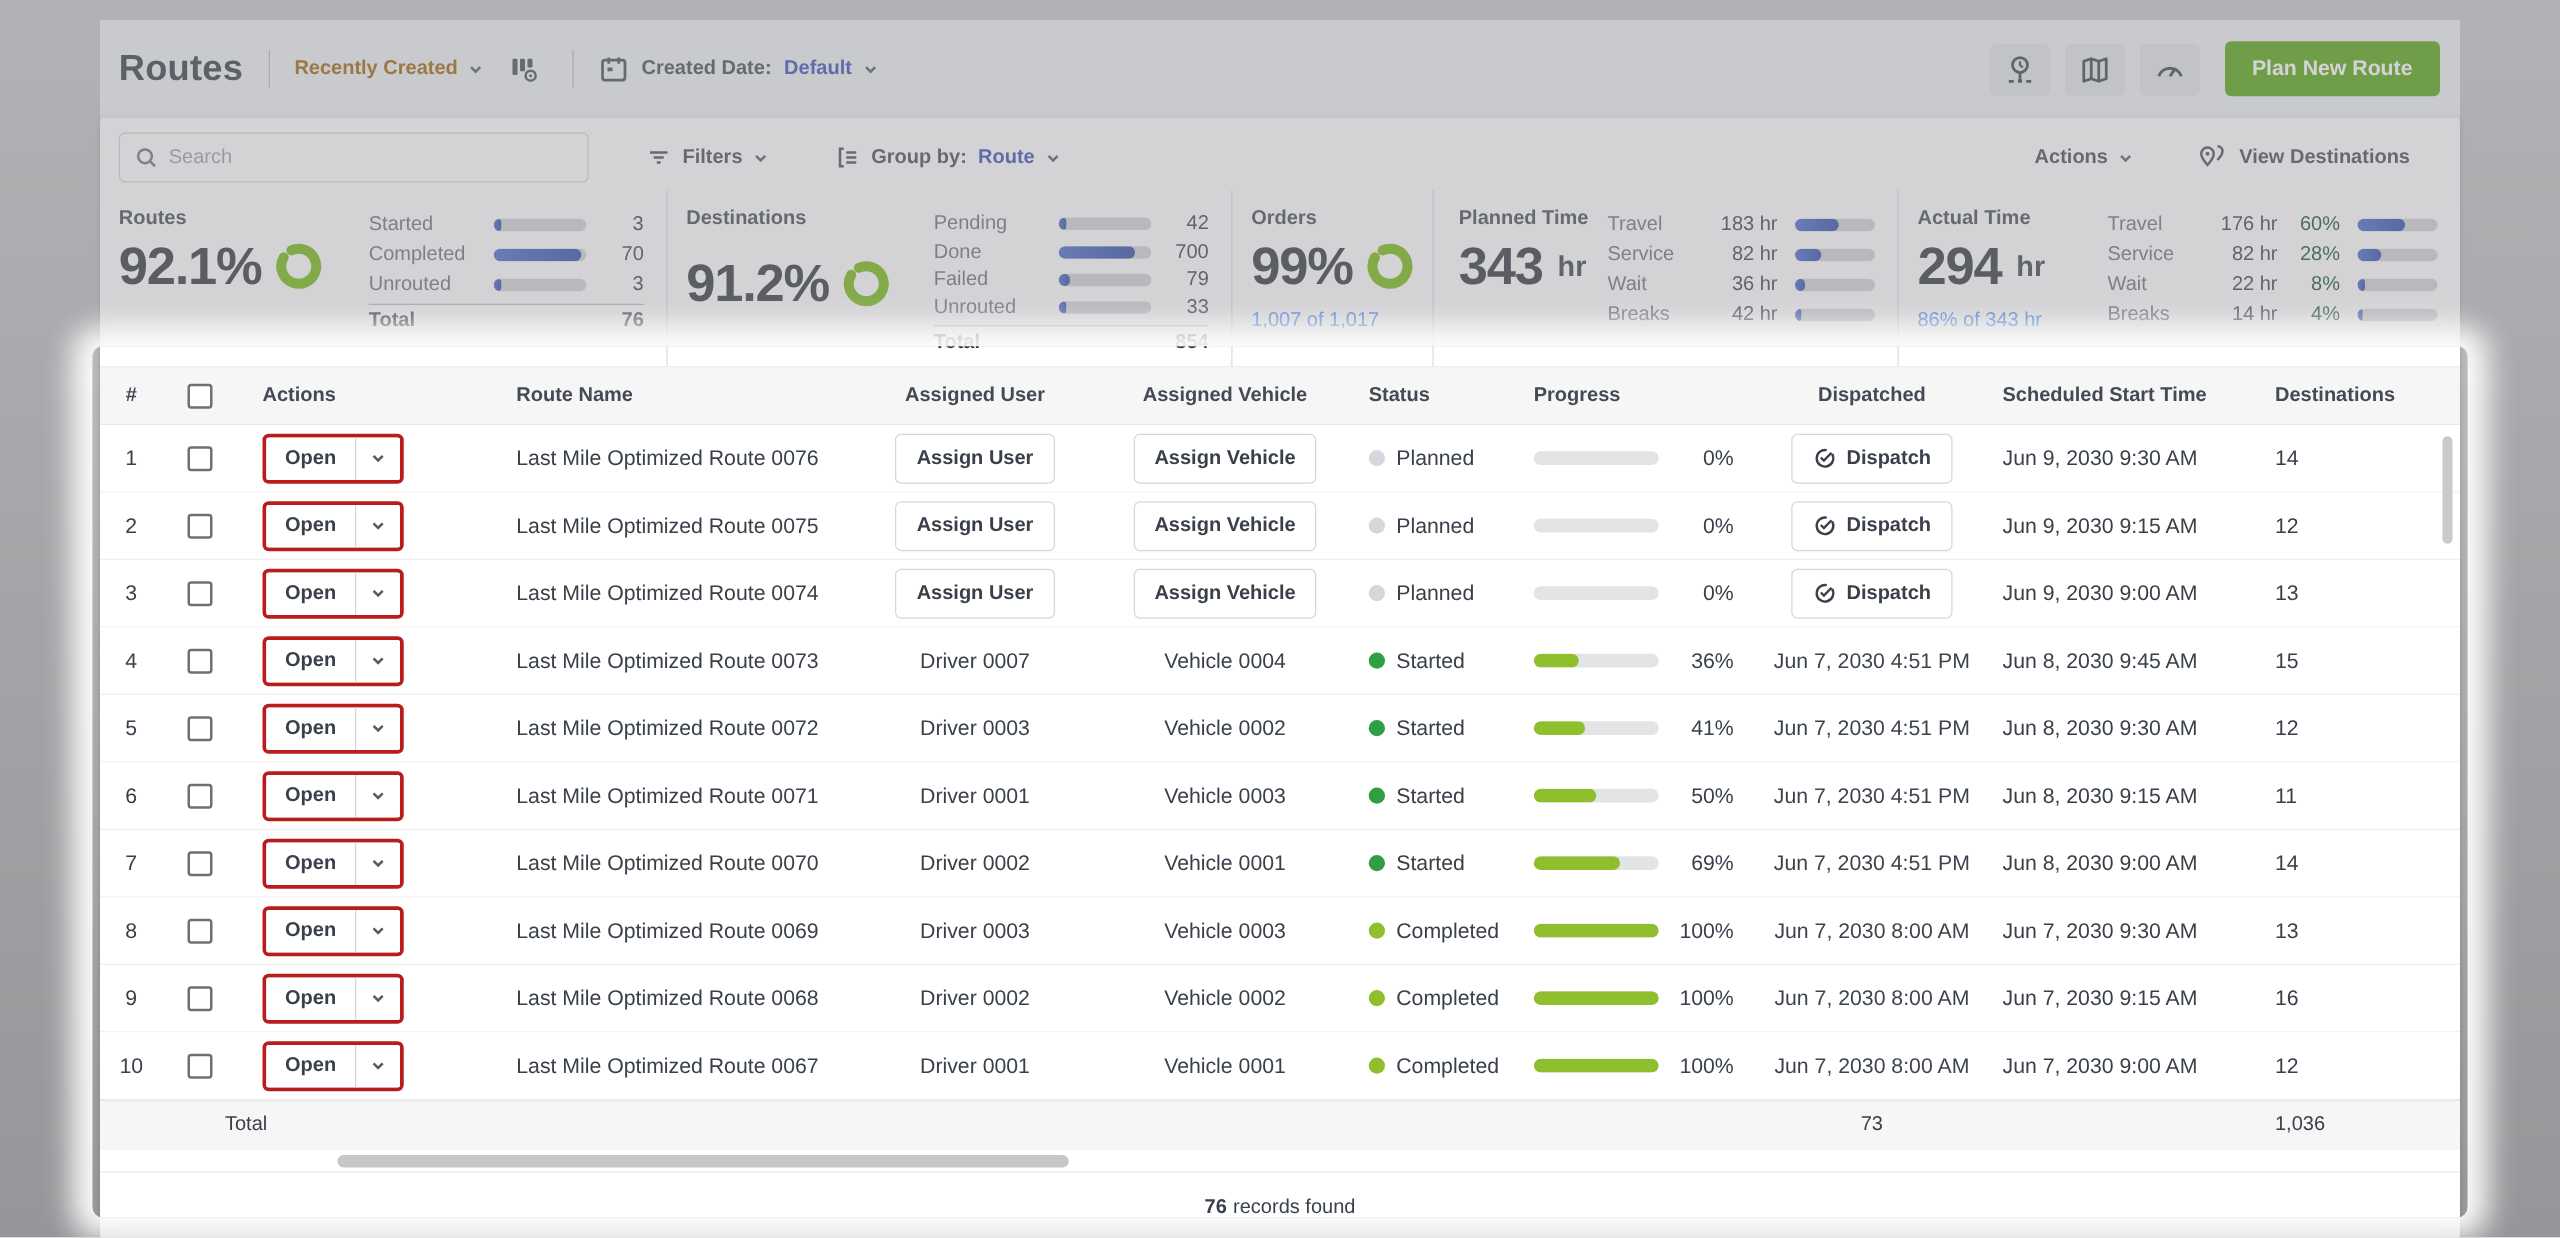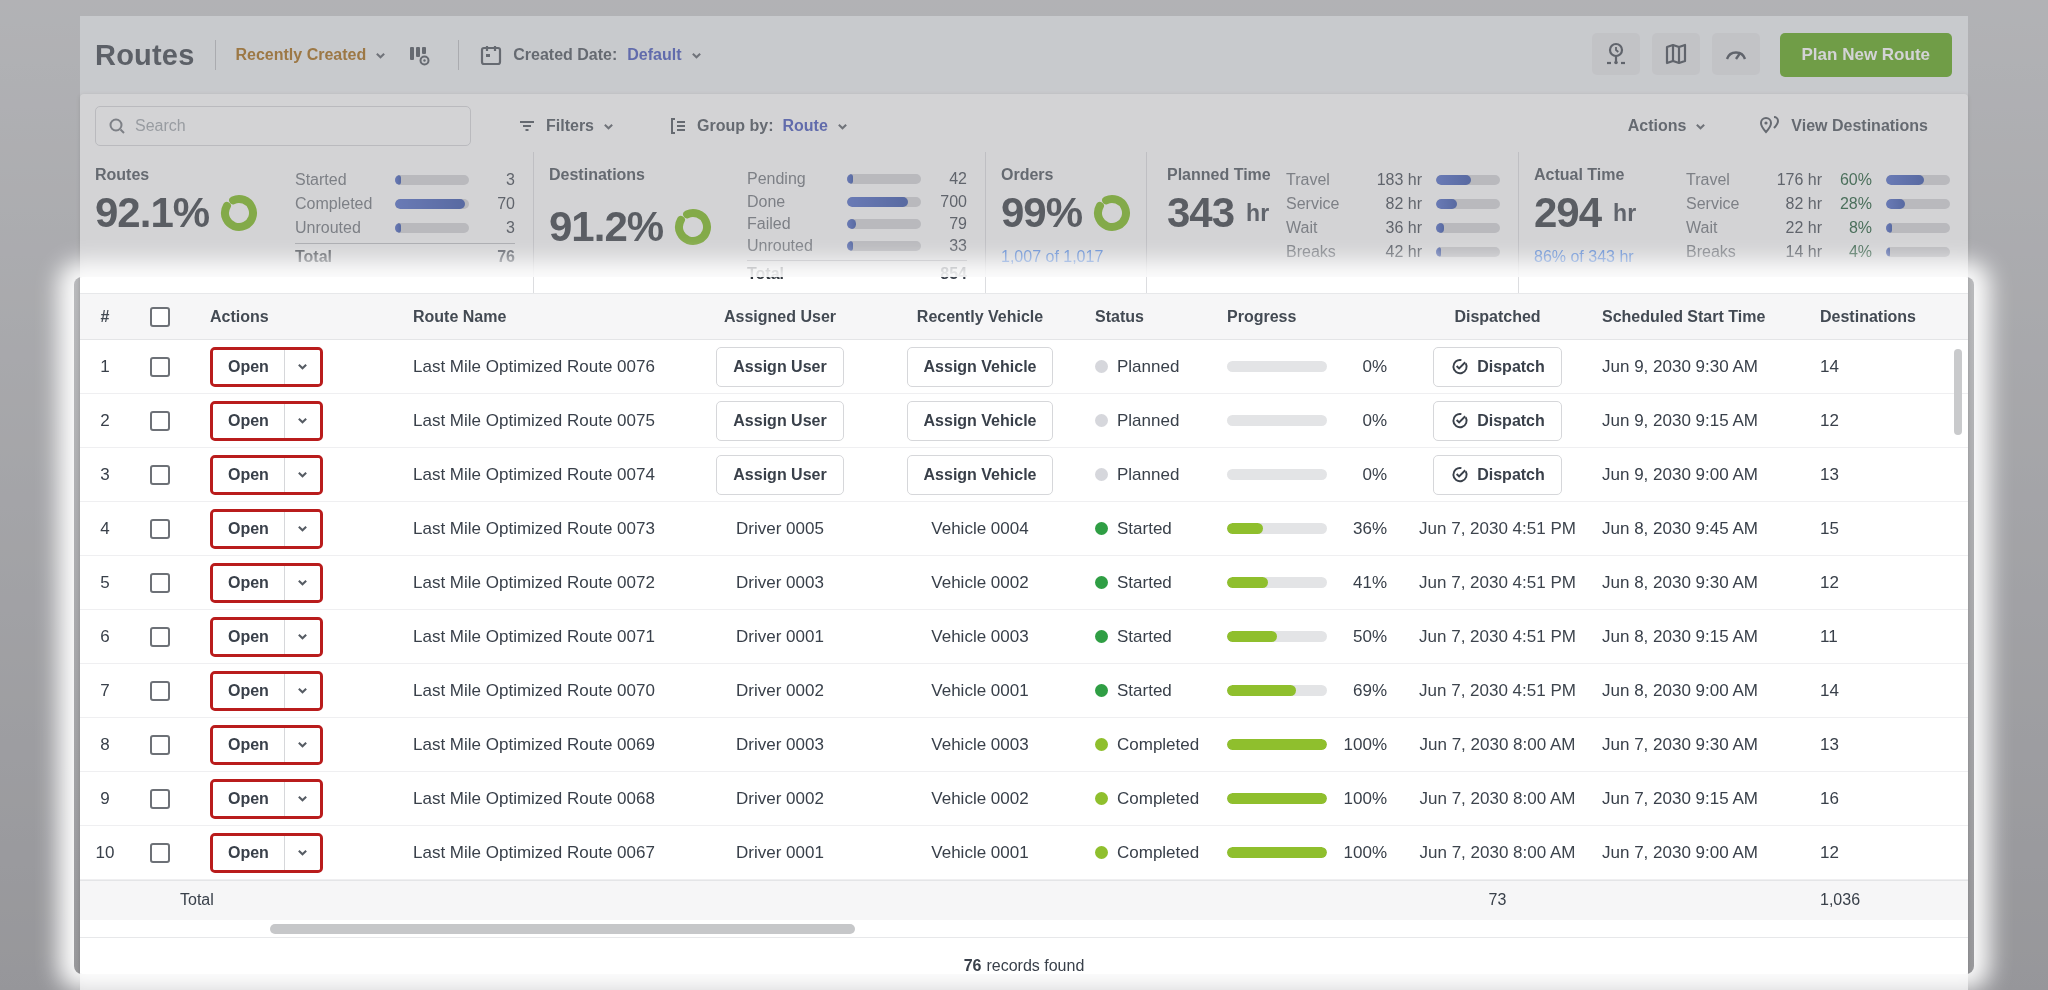--- a/index.html
+++ b/index.html
@@ -15,21 +15,21 @@
   .title { font-size:29px; font-weight:700; color:#333a42; letter-spacing:.2px; }
   .vsep { width:1px; height:30px; background:#b9babd; margin:0 20px; }
   .dd { display:flex; align-items:center; gap:9px; font-size:16px; font-weight:700;
         color:#a16207; cursor:pointer; }
   .caret { width:11px; height:11px; fill:none; stroke:#555b63; stroke-width:2.2; }
   .iconbtn { background:none; border:none; cursor:pointer; display:flex; align-items:center;
              justify-content:center; padding:6px; }
   .calendar-wrap { display:flex; align-items:center; gap:10px; font-size:16px;
                    font-weight:700; color:#434a53; cursor:pointer; }
   .linkval { color:#3b4db8; font-weight:700; }
-  .topbar-right { margin-left:auto; display:flex; align-items:flex-start; gap:12px; }
+  .topbar-right { margin-left:auto; display:flex; align-items:flex-end; gap:12px; }
   .sqbtn { width:48px; height:42px; border:none; border-radius:5px; background:#e2e3e6;
            display:flex; align-items:center; justify-content:center; cursor:pointer; }
   .btn-primary { height:44px; padding:0 22px; margin-left:8px; border:none; border-radius:5px;
                  background:#55a20c; color:#fff; font-size:17px; font-weight:700;
                  font-family:inherit; cursor:pointer; }
 
   
   .panel { position:absolute; left:0; top:78px; width:1888px; height:899px;
            background:#ffffff; border-radius:4px; box-shadow:0 1px 4px rgba(0,0,0,.18); }
 
@@ -449,21 +449,21 @@
       </div>
 
       <div class="thead" id="thead">
           <div class="cell c-num">#</div>
           <div class="cell c-check">
             <div class="checkbox"></div>
           </div>
           <div class="cell c-actions">Actions</div>
           <div class="cell c-route">Route Name</div>
           <div class="cell c-user">Assigned User</div>
-          <div class="cell c-vehicle">Recently Vehicle</div>
+          <div class="cell c-vehicle">Assigned Vehicle</div>
           <div class="cell c-status">Status</div>
           <div class="cell c-progress">Progress</div>
           <div class="cell c-dispatched">Dispatched</div>
           <div class="cell c-scheduled">Scheduled Start Time</div>
           <div class="cell c-destinations">Destinations</div>
         </div>
       <div class="tbody" id="tbody">
           <div class="trow">
             <div class="cell c-num">1</div>
             <div class="cell c-check">
@@ -606,21 +606,21 @@
                 <button class="main">Open</button>
                 <button class="more">
                   <svg viewBox="0 0 12 12" class="caret">
                     <path d="M2 4l4 4 4-4"></path>
                   </svg>
                 </button>
               </div>
             </div>
             <div class="cell c-route">Last Mile Optimized Route 0073</div>
             <div class="cell c-user">
-              <span>Driver 0005</span>
+              <span>Driver 0007</span>
             </div>
             <div class="cell c-vehicle">
               <span>Vehicle 0004</span>
             </div>
             <div class="cell c-status">
               <span class="dot started"></span>
               <span>Started</span>
             </div>
             <div class="cell c-progress">
               <div class="ptrack">

